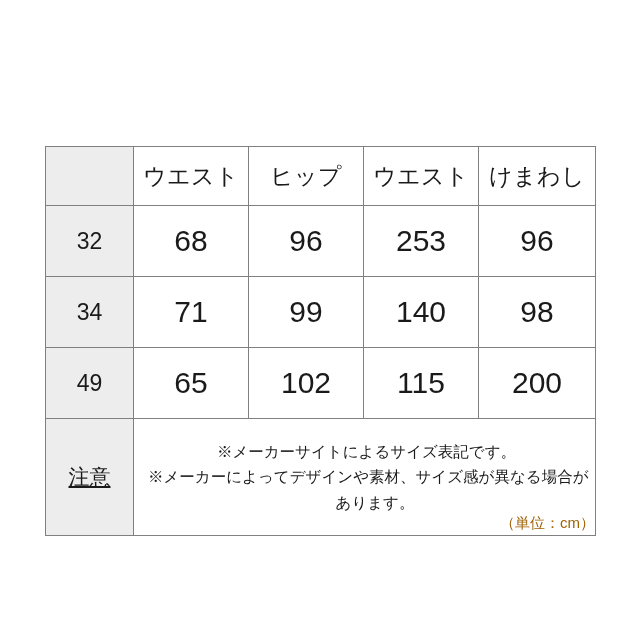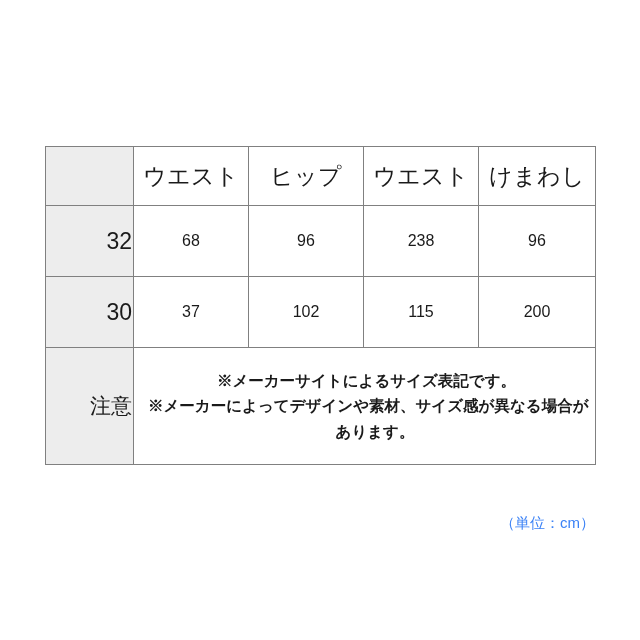--- a/index.html
+++ b/index.html
@@ -55,55 +55,54 @@
   thead th.corner {
     background: #ededed;
   }
   thead th.hdr {
     background: #ffffff;
   }
   tbody td.rowhdr {
     background: #ededed;
     height: 68px;
     font-size: 23px;
-    text-align: right;
   }
   tbody td.val {
     background: #ffffff;
     height: 68px;
-    font-size: 16px;
+    font-size: 30px;
   }
   tbody tr.note-row td.rowhdr {
     height: 92px;
     font-size: 21px;
+    text-decoration: underline;
   }
   td.note-cell {
     background: #ffffff;
     text-align: left;
     padding: 12px 10px 12px 14px;
     font-size: 15.5px;
     line-height: 1.62;
     height: 92px;
   }
   .note-line {
     white-space: nowrap;
-    font-weight: bold;
   }
   .note-line.indent {
     padding-left: 17px;
     text-align: center;
   }
   .unit {
     position: absolute;
     left: 45px;
     top: 514px;
     width: 550px;
     text-align: right;
     font-size: 15px;
-    color: #3b82f6;
+    color: #a16207;
   }
 </style>
 </head>
 <body>
 
 <div class="page">
 
   <div class="table-wrap">
     <table class="size-table">
       <colgroup>
@@ -120,26 +119,33 @@
           <th class="hdr">ヒップ</th>
           <th class="hdr">ウエスト</th>
           <th class="hdr">けまわし</th>
         </tr>
       </thead>
       <tbody>
         <tr>
           <td class="rowhdr">32</td>
           <td class="val">68</td>
           <td class="val">96</td>
-          <td class="val">238</td>
+          <td class="val">253</td>
           <td class="val">96</td>
         </tr>
         <tr>
-          <td class="rowhdr">30</td>
-          <td class="val">37</td>
+          <td class="rowhdr">34</td>
+          <td class="val">71</td>
+          <td class="val">99</td>
+          <td class="val">140</td>
+          <td class="val">98</td>
+        </tr>
+        <tr>
+          <td class="rowhdr">49</td>
+          <td class="val">65</td>
           <td class="val">102</td>
           <td class="val">115</td>
           <td class="val">200</td>
         </tr>
         <tr class="note-row">
           <td class="rowhdr">注意</td>
           <td class="note-cell" colspan="4">
             <div class="note-line">※メーカーサイトによるサイズ表記です。</div>
             <div class="note-line">※メーカーによってデザインや素材、サイズ感が異なる場合が</div>
             <div class="note-line indent">あります。</div>

